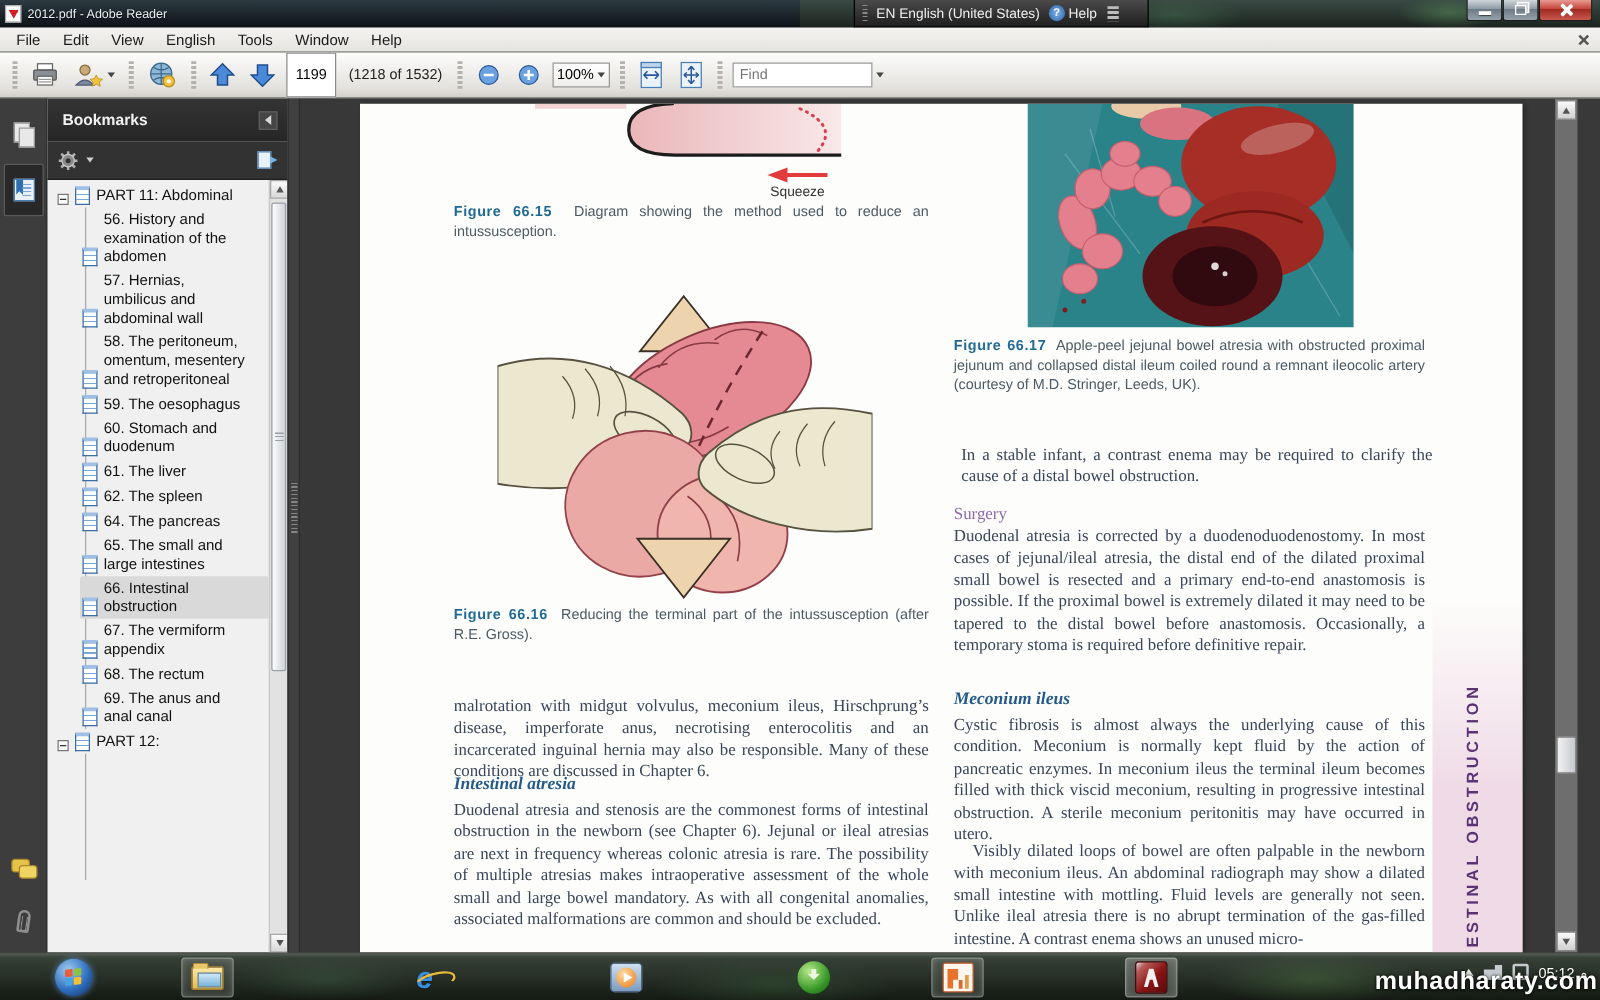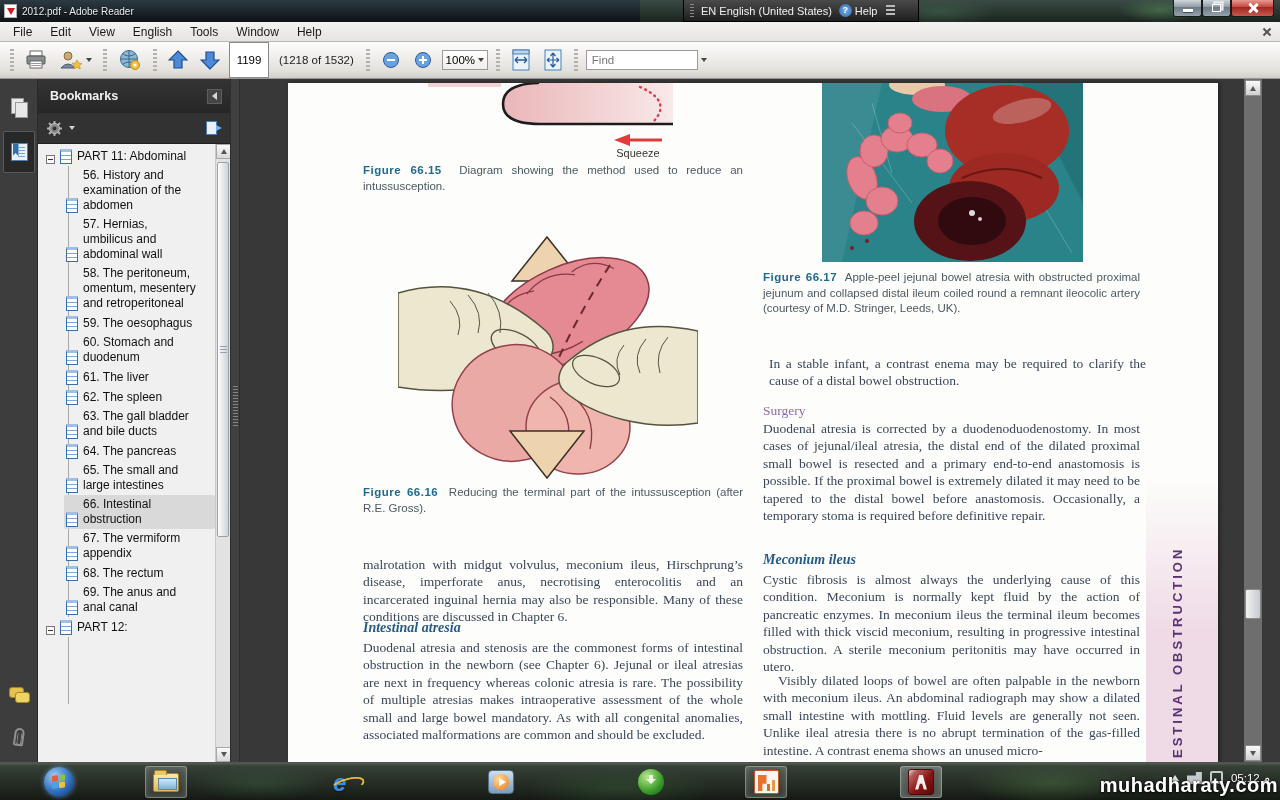--- a/index.html
+++ b/index.html
@@ -377,24 +377,20 @@
           <div class="bm-item">
             <span class="bm-doc-icon"></span>
             <span class="bm-lab">61. The liver</span>
           </div>
           <div class="bm-item">
             <span class="bm-doc-icon"></span>
             <span class="bm-lab">62. The spleen</span>
           </div>
           <div class="bm-item">
             <span class="bm-doc-icon"></span>
-            <span class="bm-lab">63. The gall bladder and bile ducts</span>
-          </div>
-          <div class="bm-item">
-            <span class="bm-doc-icon"></span>
             <span class="bm-lab">64. The pancreas</span>
           </div>
           <div class="bm-item">
             <span class="bm-doc-icon"></span>
             <span class="bm-lab">65. The small and large intestines</span>
           </div>
           <div class="bm-item selected">
             <span class="bm-doc-icon"></span>
             <span class="bm-lab">66. Intestinal obstruction</span>
           </div>

